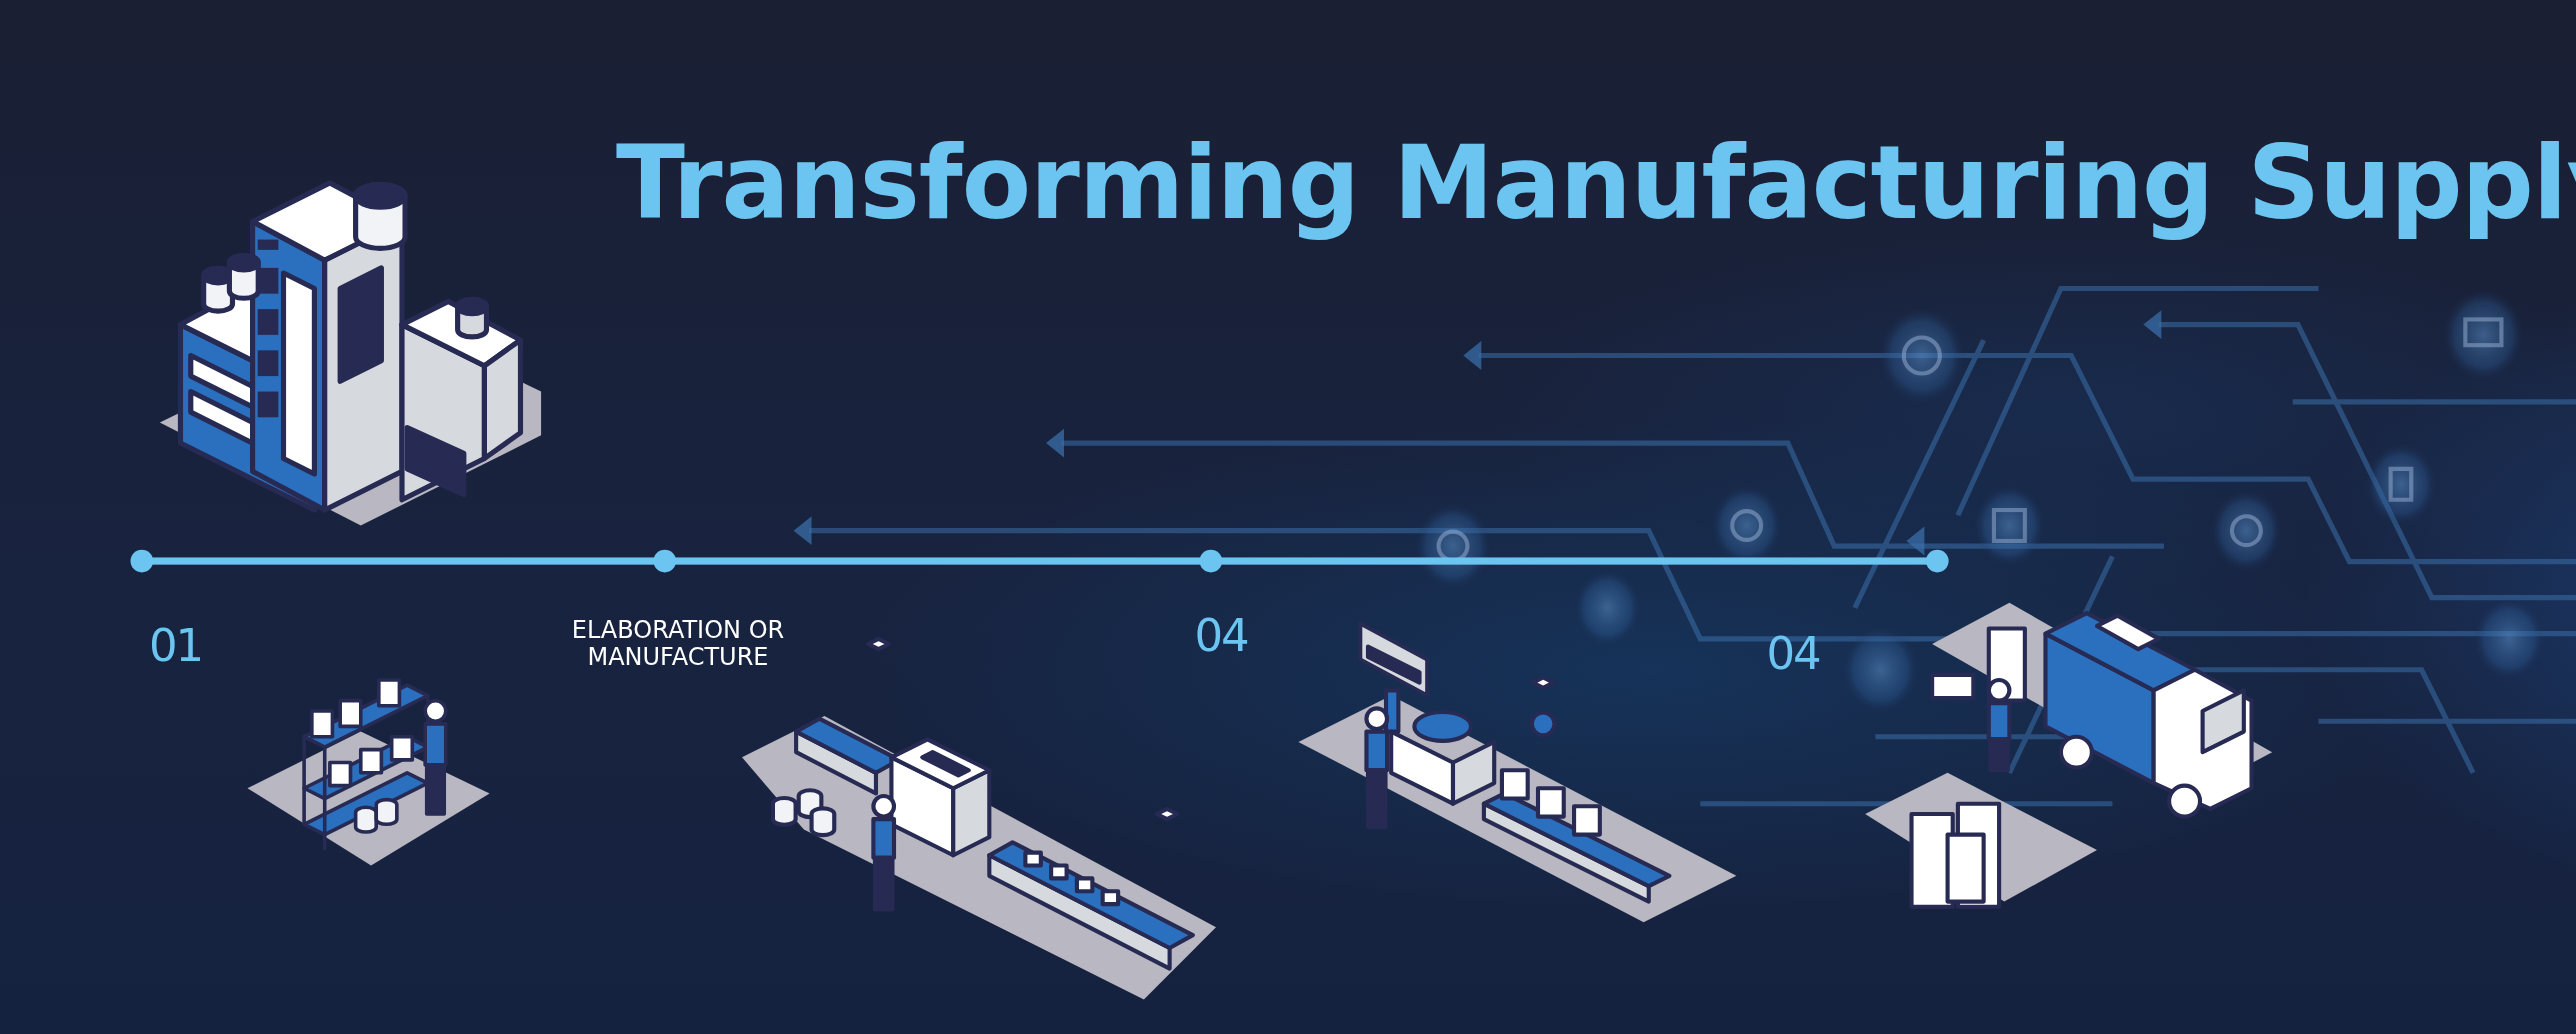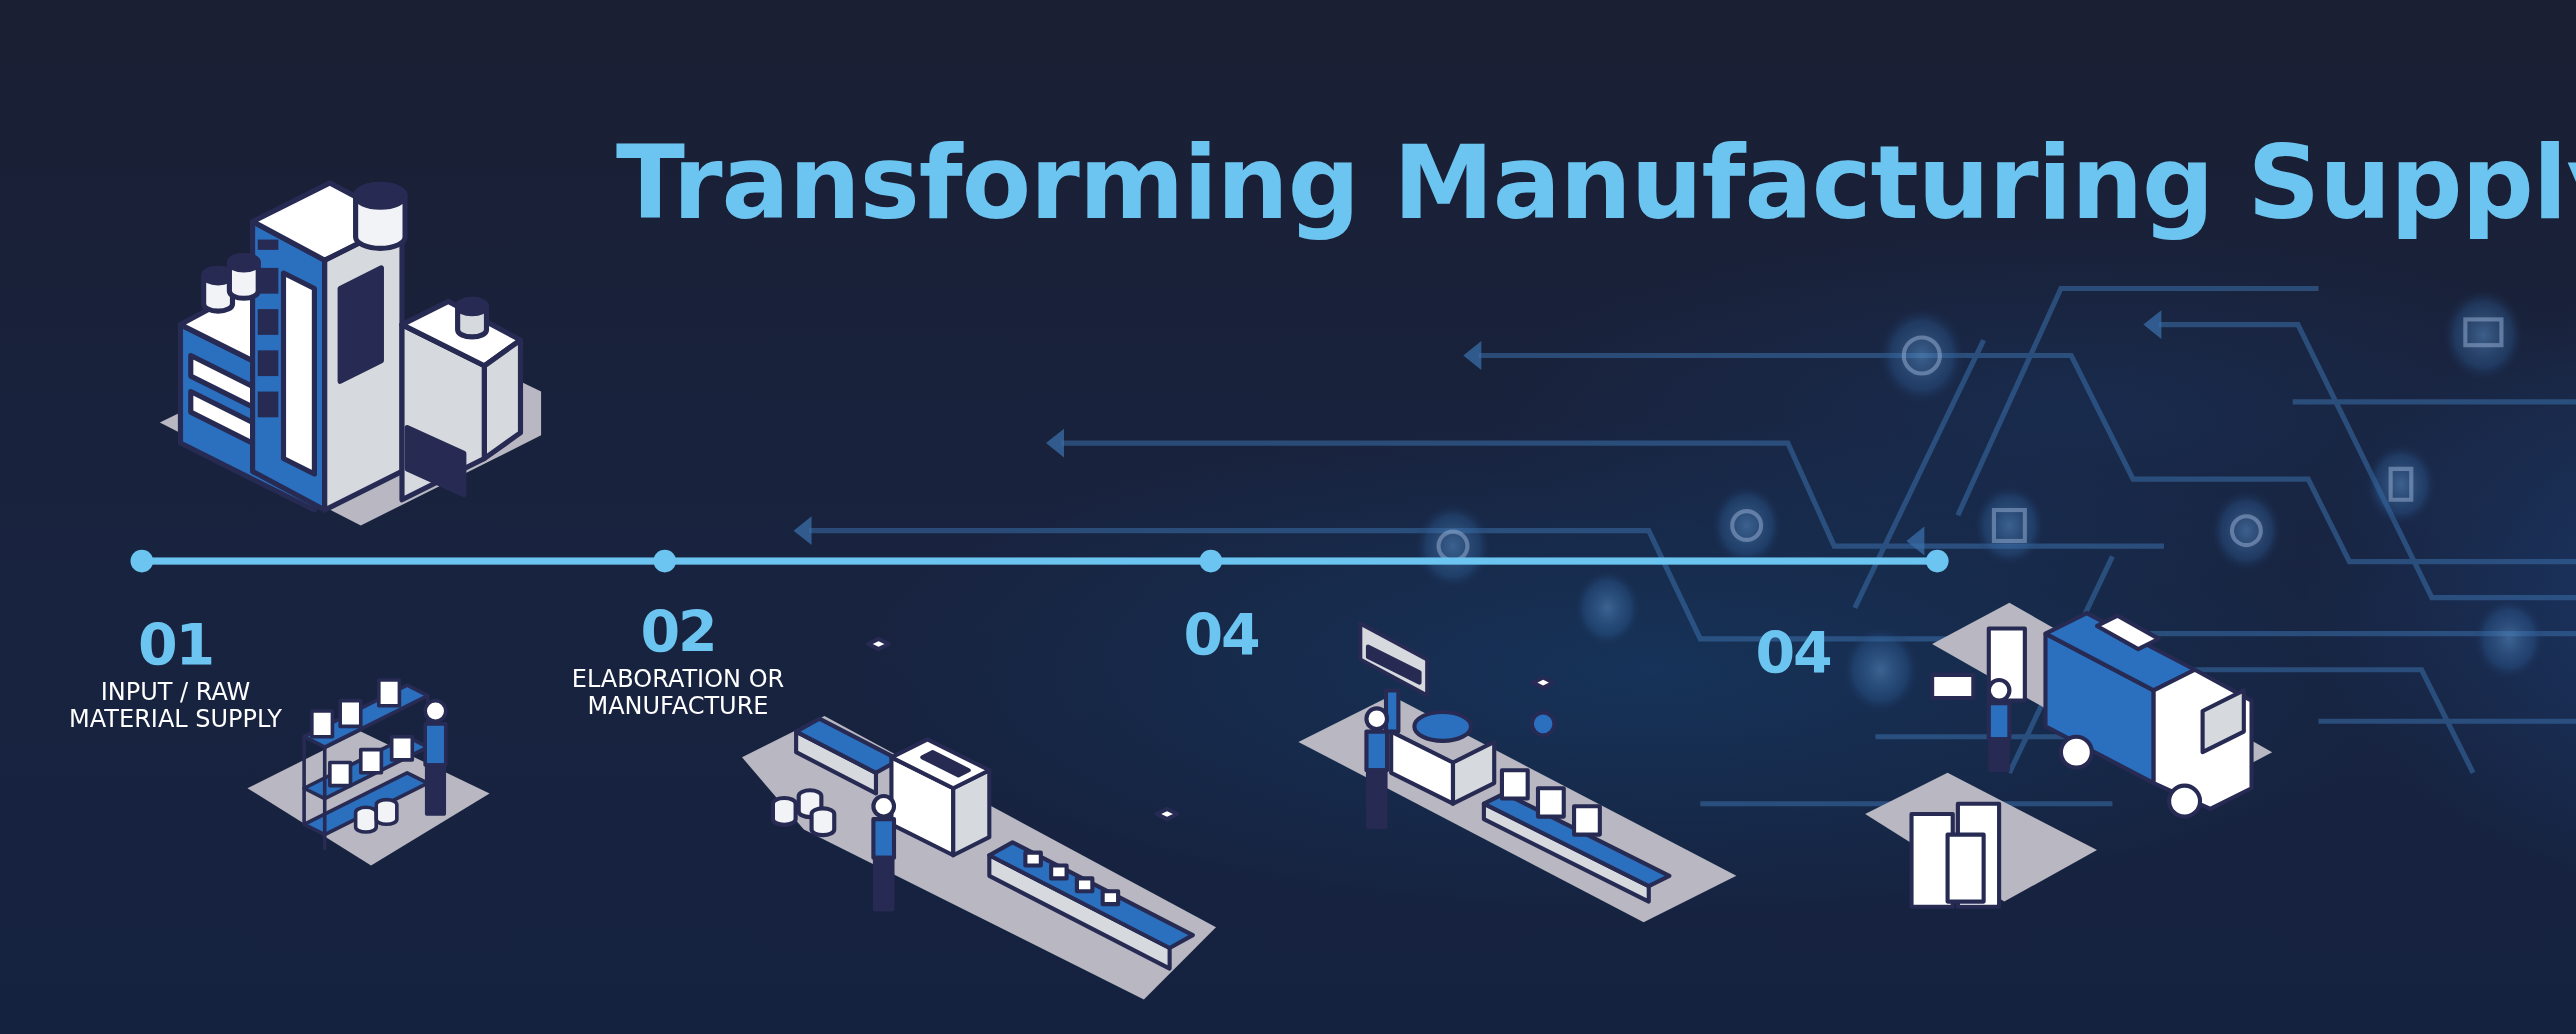--- a/index.html
+++ b/index.html
@@ -15,22 +15,22 @@
   }
   #bg-svg, #art-svg { position:absolute; left:0; top:0; }
   .title {
     position:absolute; left:616px; top:121px; width:2102px;
     font-family:"DejaVu Sans", sans-serif; font-weight:bold;
     font-size:101px; line-height:124px; color:#6cc4f0; white-space:nowrap;
     letter-spacing:-1px;
   }
   .step { position:absolute; text-align:center; color:#ffffff; }
   .step-num {
-    display:block; font-family:"DejaVu Sans", sans-serif; font-weight:bold;
-    font-size:57px; line-height:49px; color:#6cc4f0; letter-spacing:-2.1px;
+    display:block; font-family:"DejaVu Sans", sans-serif; font-weight:normal;
+    font-size:45px; line-height:49px; color:#6cc4f0; letter-spacing:-2.1px;
   }
   .step-label {
     display:block; font-family:"DejaVu Sans", sans-serif; font-size:24px;
     line-height:27px; color:#ffffff; white-space:pre-line; margin-top:9.3px;
   }
 </style>
 </head>
 <body>
 
 <div id="canvas">
@@ -281,25 +281,22 @@
       <circle cx="3880" cy="1340" r="20" fill="#ffffff"></circle>
       <path d="M3860 1365 h40 v70 h-40z" fill="#2b6fbf"></path>
       <path d="M3863 1435 h34 v60 h-34z" fill="#272a52"></path>
     </g>
   </svg>
 
   <div class="title">Transforming Manufacturing Supplychain</div>
 
   <div class="step" style="left:52px; top:621px; width:247px;">
     <span class="step-num">01</span>
-    <span class="step-label">INPUT / RAW
-MATERIAL SUPPLY</span>
   </div>
   <div class="step" style="left:544px; top:608px; width:268px;">
-    <span class="step-num">02</span>
     <span class="step-label">ELABORATION OR
 MANUFACTURE</span>
   </div>
   <div class="step" style="left:1082px; top:611px; width:278px;">
     <span class="step-num">04</span>
   </div>
   <div class="step" style="left:1659px; top:613px; width:268px;margin-top:16px;">
     <span class="step-num">04</span>
   </div>
 

